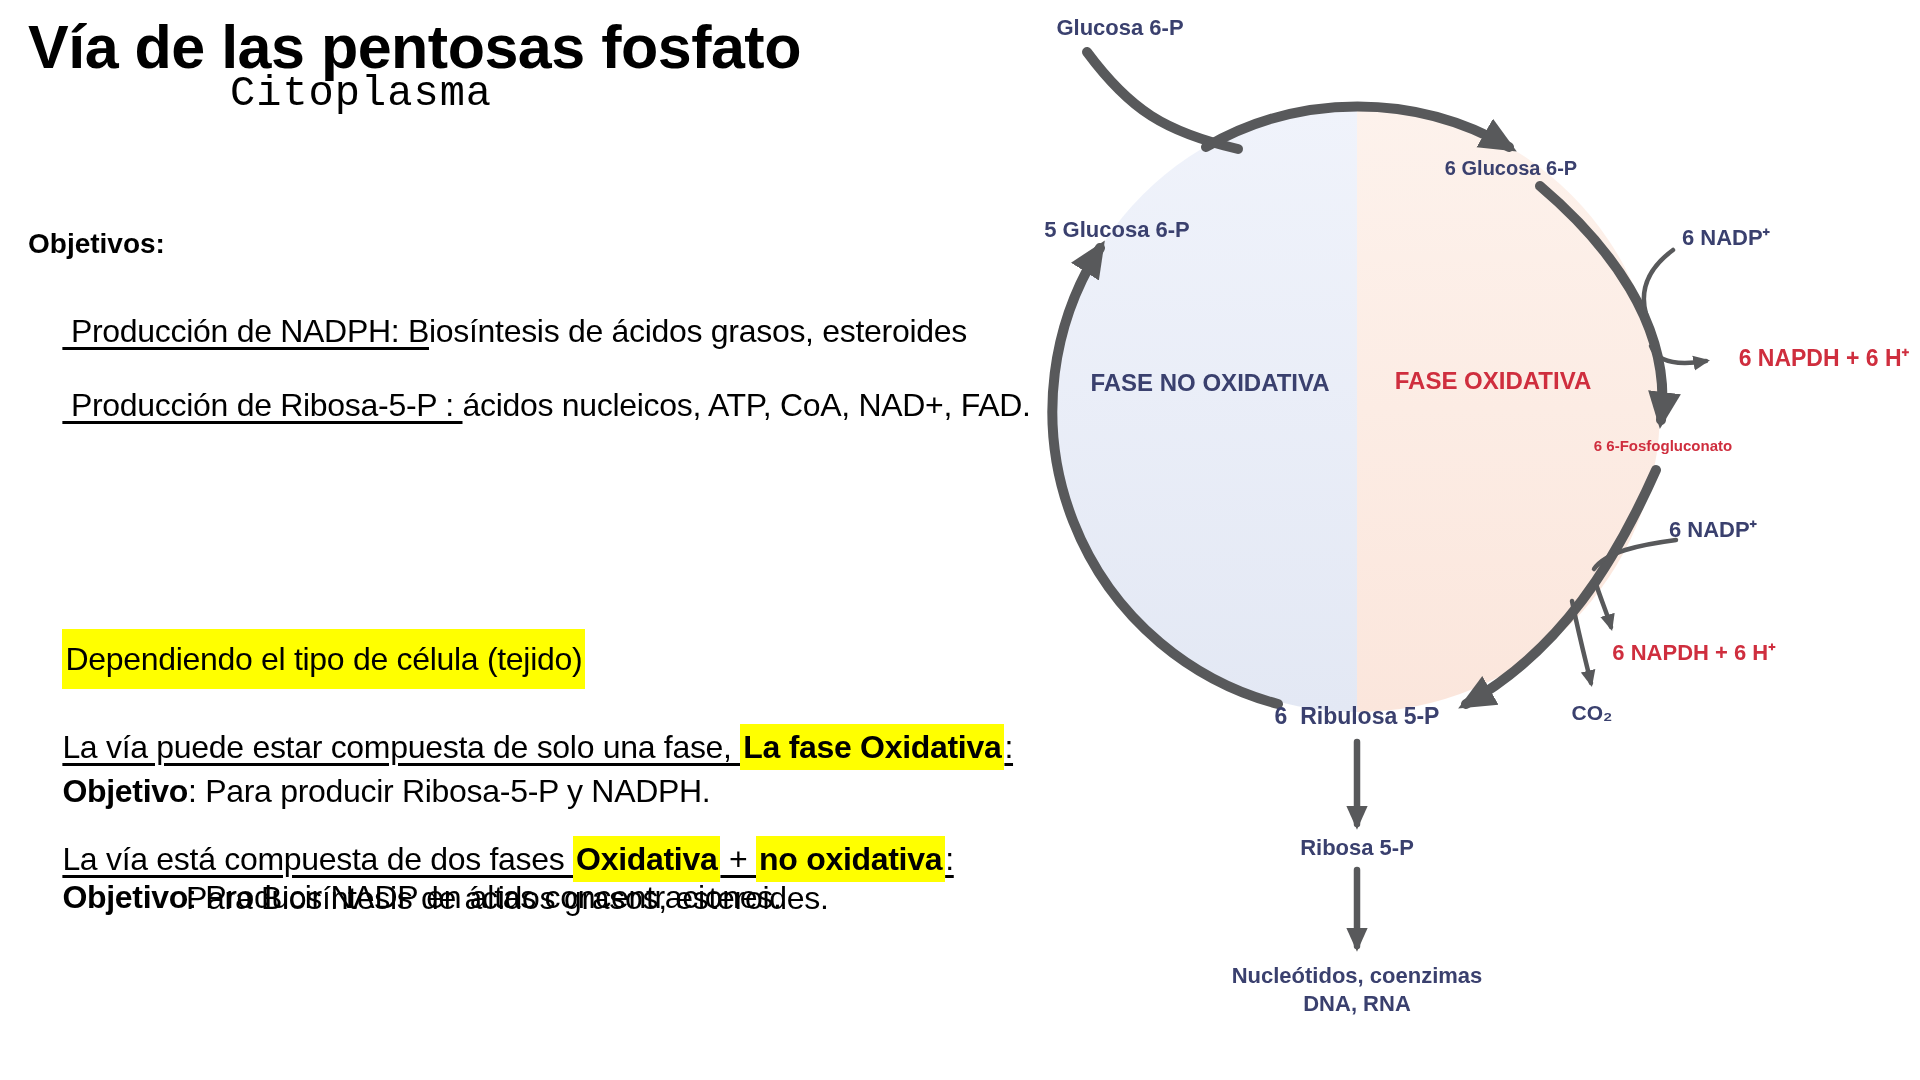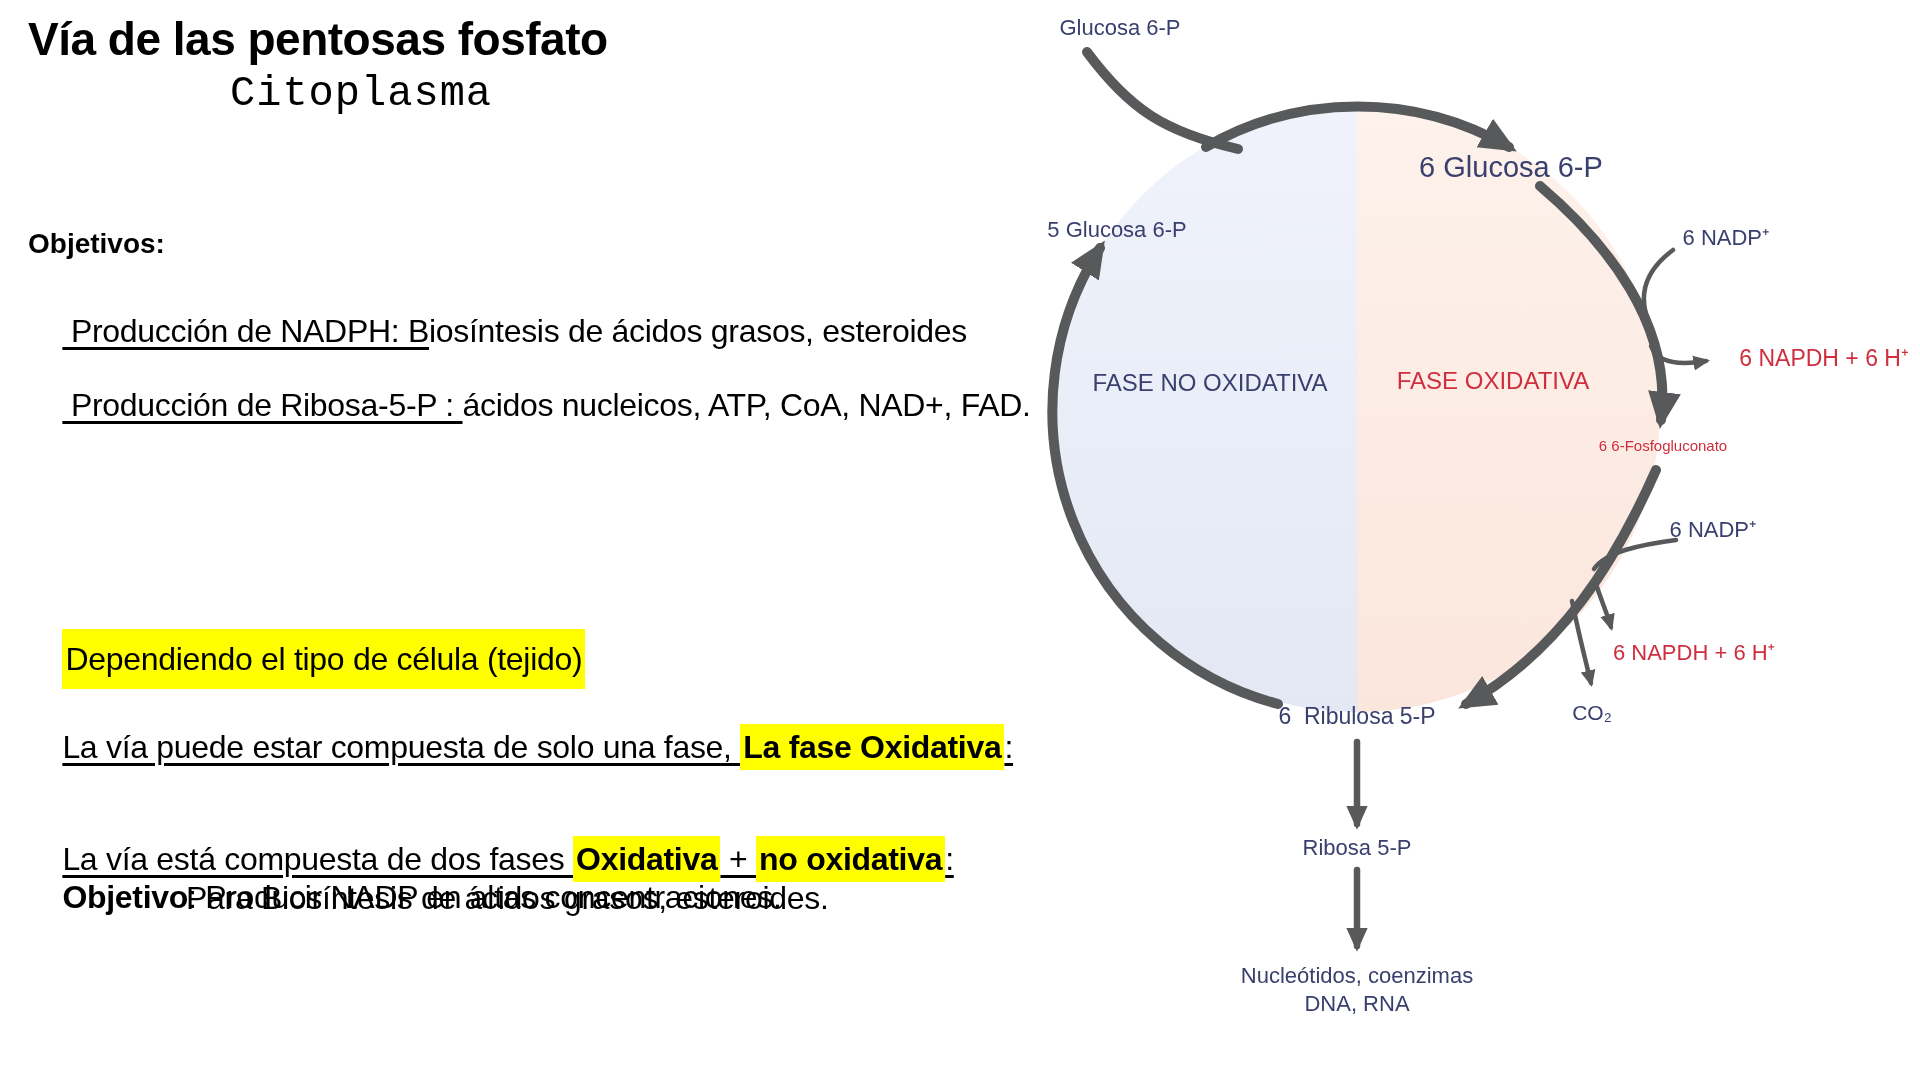--- a/index.html
+++ b/index.html
@@ -1,34 +1,34 @@
 <!DOCTYPE html>
 <html><head>
 <meta charset="utf-8">
 <style>
   html,body{margin:0;padding:0;background:#fff;}
   .slide{
     position:relative;width:1920px;height:1080px;background:#ffffff;
     overflow:hidden;font-family:"Liberation Sans",sans-serif;color:#000;
   }
   .abs{position:absolute;white-space:pre;}
-  .title{font-size:46px;font-weight:bold;letter-spacing:-0.5px;}
+  .title{font-size:61px;font-weight:bold;letter-spacing:-0.5px;}
   .subtitle{font-family:"Liberation Mono",monospace;font-size:42px;letter-spacing:1px;}
   .heading{font-size:28px;font-weight:bold;margin-top:28px;}
   .body{font-size:32px;letter-spacing:-0.3px;}
   .ul{text-decoration:underline;text-decoration-thickness:2.5px;text-underline-offset:5px;}
   .b{font-weight:bold;}
   .hl{background:#ffff00;padding:12px 3px;}
   .hlb{background:#ffff00;padding:5px 3px;font-weight:bold;}
   
   .diagram{position:absolute;left:800px;top:0;width:1120px;height:1080px;}
   .diagram svg{position:absolute;left:0;top:0;}
   .dlabel{
     position:absolute;transform:translate(-50%,-50%);
-    font-weight:normal;white-space:pre;line-height:1.1;text-align:right;
+    font-weight:bold;white-space:pre;line-height:1.1;text-align:right;
   }
   .navy{color:#3a406e;}
   .red{color:#cf2e3e;}
 </style>
 </head>
 <body>
 
 <div class="slide">
 
   <div class="abs title" style="left:28px;top:12px;">Vía de las pentosas fosfato</div>
@@ -46,20 +46,23 @@
   </div>
 
   <div class="abs body" style="left:28px;top:604px;">
     <span class="hl">Dependiendo el tipo de célula (tejido)</span>
   </div>
 
   <div class="abs body" style="left:28px;top:692px;">
     <span class="ul">La vía puede estar compuesta de solo una fase, </span><span class="hlb">La fase Oxidativa</span><span class="ul">:</span>
   </div>
 
+  <div class="abs body" style="left:28px;top:736px;">
+    <span class="b">Objetivo</span><span>: Para producir Ribosa-5-P y NADPH.</span>
+  </div>
 
   <div class="abs body" style="left:28px;top:804px;">
     <span class="ul">La vía está compuesta de dos fases </span><span class="hlb">Oxidativa</span><span class="ul"> + </span><span class="hlb">no oxidativa</span><span class="ul">:</span>
   </div>
 
   <div class="abs body" style="left:28px;top:842px;">
     <span class="b">Objetivo</span><span>: Producir NADP en altas concentraciones.</span>
   </div>
 
   <div class="abs body" style="left:186px;top:880px;">Para Biosíntesis de ácidos grasos, esteroides.</div>
@@ -101,21 +104,21 @@
       </g>
 
       <g fill="none" stroke="#58595b" stroke-width="6.5" stroke-linecap="round">
         <path d="M557,742 L557,824" marker-end="url(#ah)"></path>
         <path d="M557,870 L557,946" marker-end="url(#ah)"></path>
       </g>
     </svg>
 
     <div class="dlabel navy" style="left:320px;top:28px;font-size:22px;">Glucosa 6-P</div>
     <div class="dlabel navy" style="left:317px;top:230px;font-size:22px;">5 Glucosa 6-P</div>
-    <div class="dlabel navy" style="left:711px;top:168px;font-size:29px;">6 Glucosa 6-P</div>
+    <div class="dlabel navy" style="left:711px;top:168px;font-size:20px;">6 Glucosa 6-P</div>
     <div class="dlabel navy" style="left:410px;top:383px;font-size:24px;">FASE NO OXIDATIVA</div>
     <div class="dlabel red" style="left:693px;top:381px;font-size:24px;">FASE OXIDATIVA</div>
     <div class="dlabel navy" style="left:926px;top:238px;font-size:22px;">6 NADP⁺</div>
     <div class="dlabel red" style="left:1024px;top:359px;font-size:23px;">6 NAPDH + 6 H⁺</div>
     <div class="dlabel red" style="left:863px;top:446px;font-size:15px;">6 6-Fosfogluconato</div>
     <div class="dlabel navy" style="left:913px;top:530px;font-size:22px;">6 NADP⁺</div>
     <div class="dlabel red" style="left:894px;top:653px;font-size:22px;">6 NAPDH + 6 H⁺</div>
     <div class="dlabel navy" style="left:792px;top:713px;font-size:21px;">CO₂</div>
     <div class="dlabel navy" style="left:557px;top:717px;font-size:23px;">6  Ribulosa 5-P</div>
     <div class="dlabel navy" style="left:557px;top:848px;font-size:22px;">Ribosa 5-P</div>

